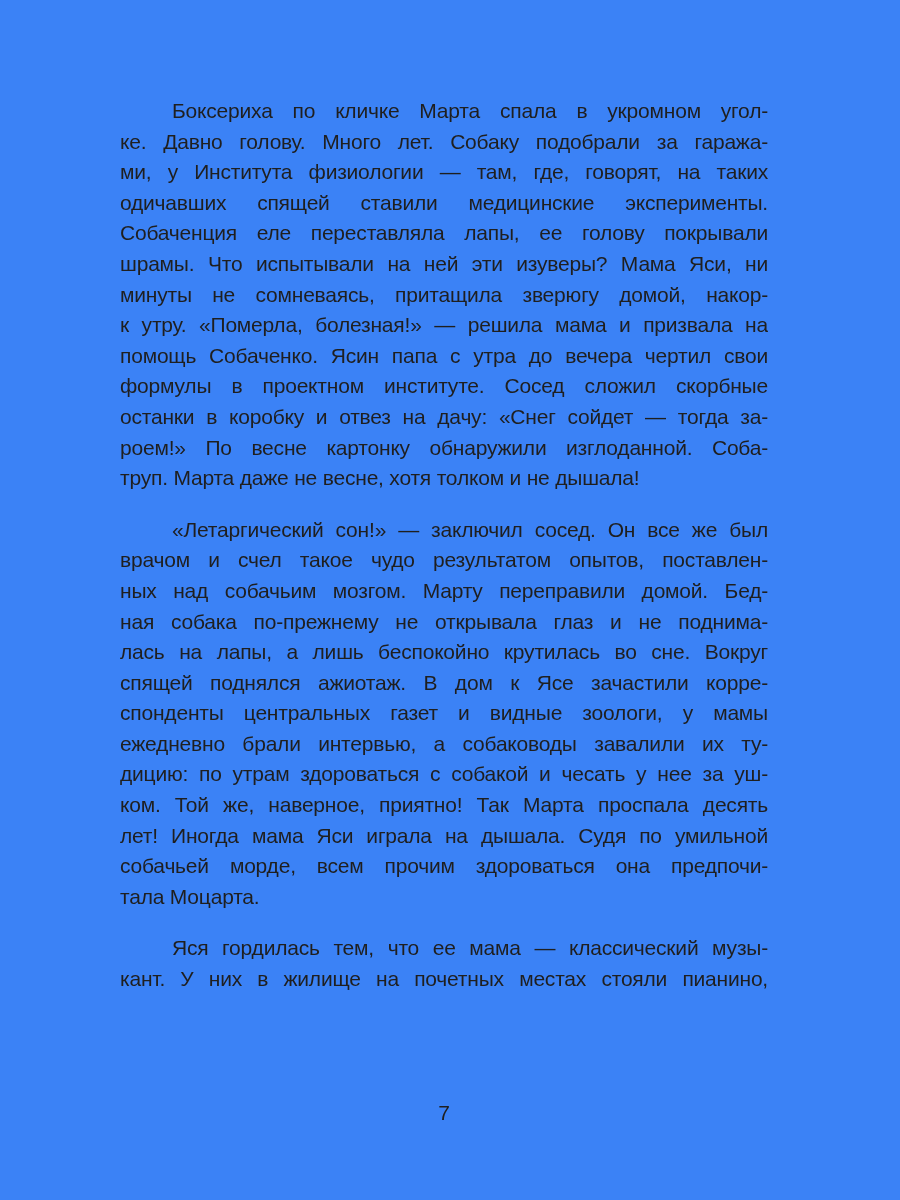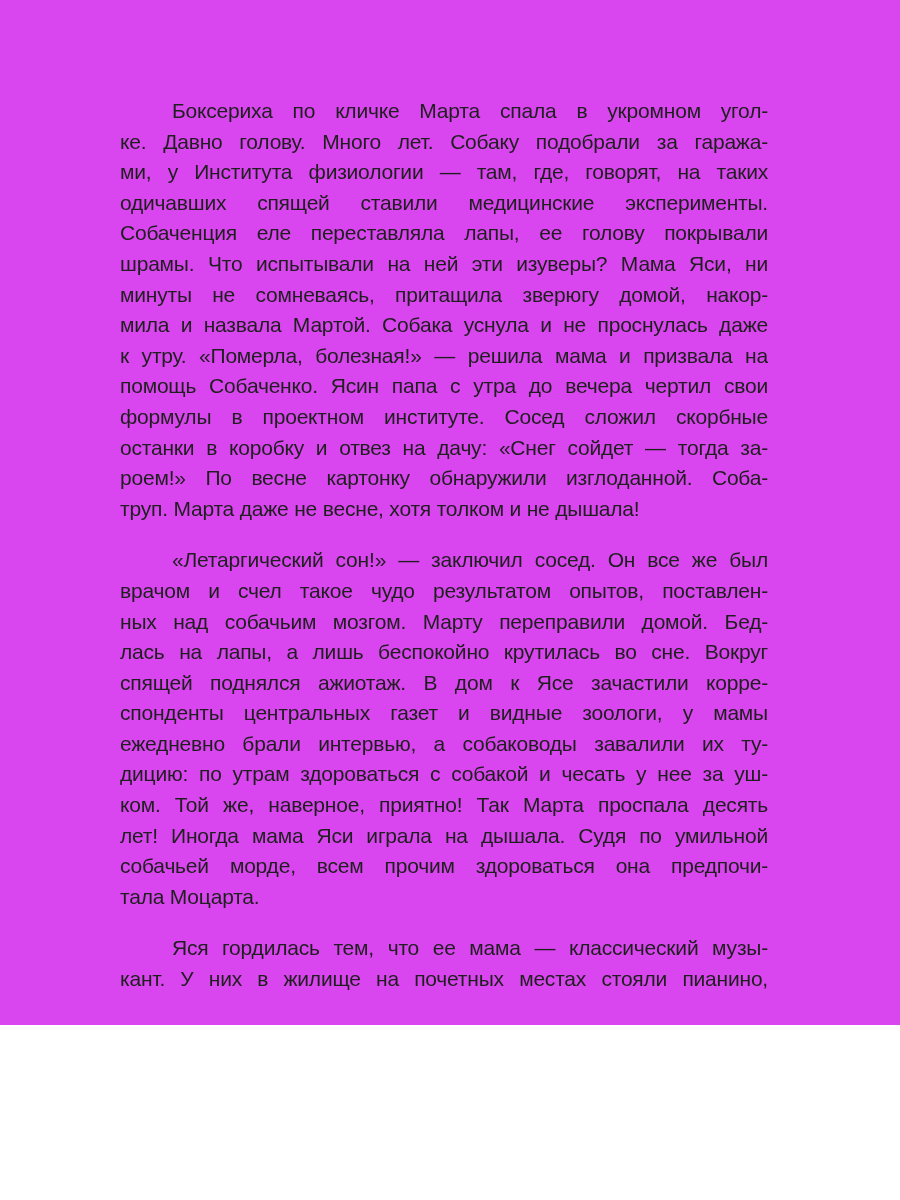--- a/index.html
+++ b/index.html
@@ -3,22 +3,22 @@
 <meta charset="utf-8">
 <style>
   html, body {
     margin: 0;
     padding: 0;
     background: #ffffff;
   }
   .page {
     position: relative;
     width: 900px;
-    height: 1025px;
-    background: #d946ef;
+    height: 1200px;
+    background: #3b82f6;
     font-family: "Liberation Sans", "DejaVu Sans", sans-serif;
     color: #1f1f1f;
     overflow: hidden;
   }
   .text-block {
     position: absolute;
     left: 120px;
     top: 96px;
     width: 648px;
     font-size: 21px;
@@ -52,32 +52,32 @@
 <div class="page">
   <div class="text-block" id="text-block">
       <div class="paragraph">
         <div class="line first-line">Боксериха по кличке Марта спала в укромном угол-</div>
         <div class="line">ке. Давно голову. Много лет. Собаку подобрали за гаража-</div>
         <div class="line">ми, у Института физиологии — там, где, говорят, на таких</div>
         <div class="line">одичавших спящей ставили медицинские эксперименты.</div>
         <div class="line">Собаченция еле переставляла лапы, ее голову покрывали</div>
         <div class="line">шрамы. Что испытывали на ней эти изуверы? Мама Яси, ни</div>
         <div class="line">минуты не сомневаясь, притащила зверюгу домой, накор-</div>
-        <div class="line">мила и назвала Мартой. Собака уснула и не проснулась даже</div>
         <div class="line">к утру. «Померла, болезная!» — решила мама и призвала на</div>
         <div class="line">помощь Собаченко. Ясин папа с утра до вечера чертил свои</div>
         <div class="line">формулы в проектном институте. Сосед сложил скорбные</div>
         <div class="line">останки в коробку и отвез на дачу: «Снег сойдет — тогда за-</div>
         <div class="line">роем!» По весне картонку обнаружили изглоданной. Соба-</div>
         <div class="line par-end">труп. Марта даже не весне, хотя толком и не дышала!</div>
       </div>
       <div class="paragraph">
         <div class="line first-line">«Летаргический сон!» — заключил сосед. Он все же был</div>
         <div class="line">врачом и счел такое чудо результатом опытов, поставлен-</div>
         <div class="line">ных над собачьим мозгом. Марту переправили домой. Бед-</div>
+        <div class="line">ная собака по-прежнему не открывала глаз и не поднима-</div>
         <div class="line">лась на лапы, а лишь беспокойно крутилась во сне. Вокруг</div>
         <div class="line">спящей поднялся ажиотаж. В дом к Ясе зачастили корре-</div>
         <div class="line">спонденты центральных газет и видные зоологи, у мамы</div>
         <div class="line">ежедневно брали интервью, а собаководы завалили их ту-</div>
         <div class="line">дицию: по утрам здороваться с собакой и чесать у нее за уш-</div>
         <div class="line">ком. Той же, наверное, приятно! Так Марта проспала десять</div>
         <div class="line">лет! Иногда мама Яси играла на дышала. Судя по умильной</div>
         <div class="line">собачьей морде, всем прочим здороваться она предпочи-</div>
         <div class="line par-end">тала Моцарта.</div>
       </div>

